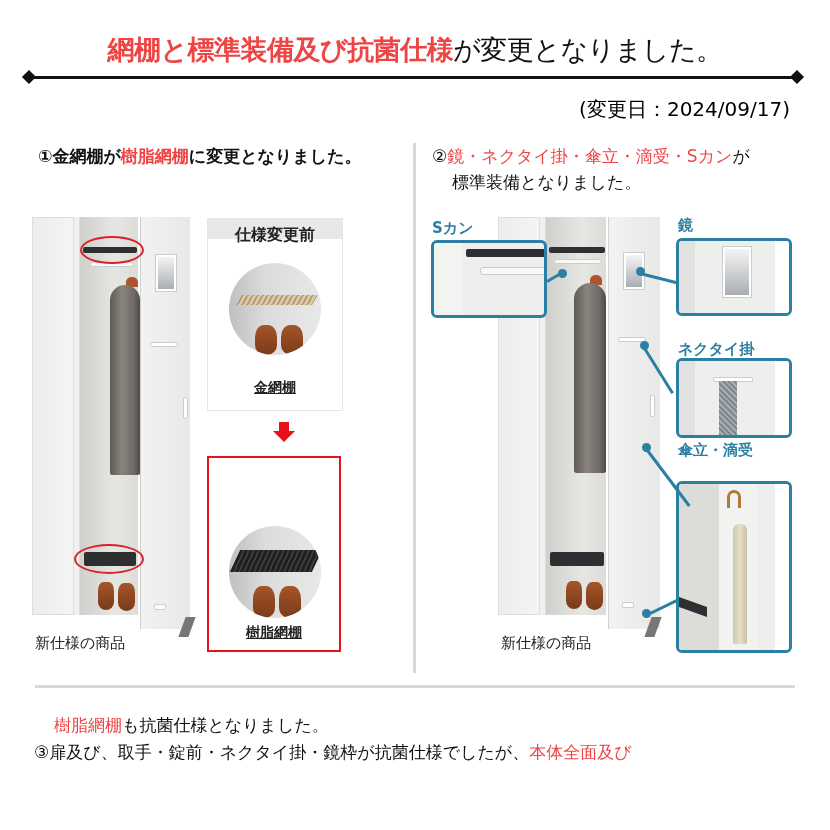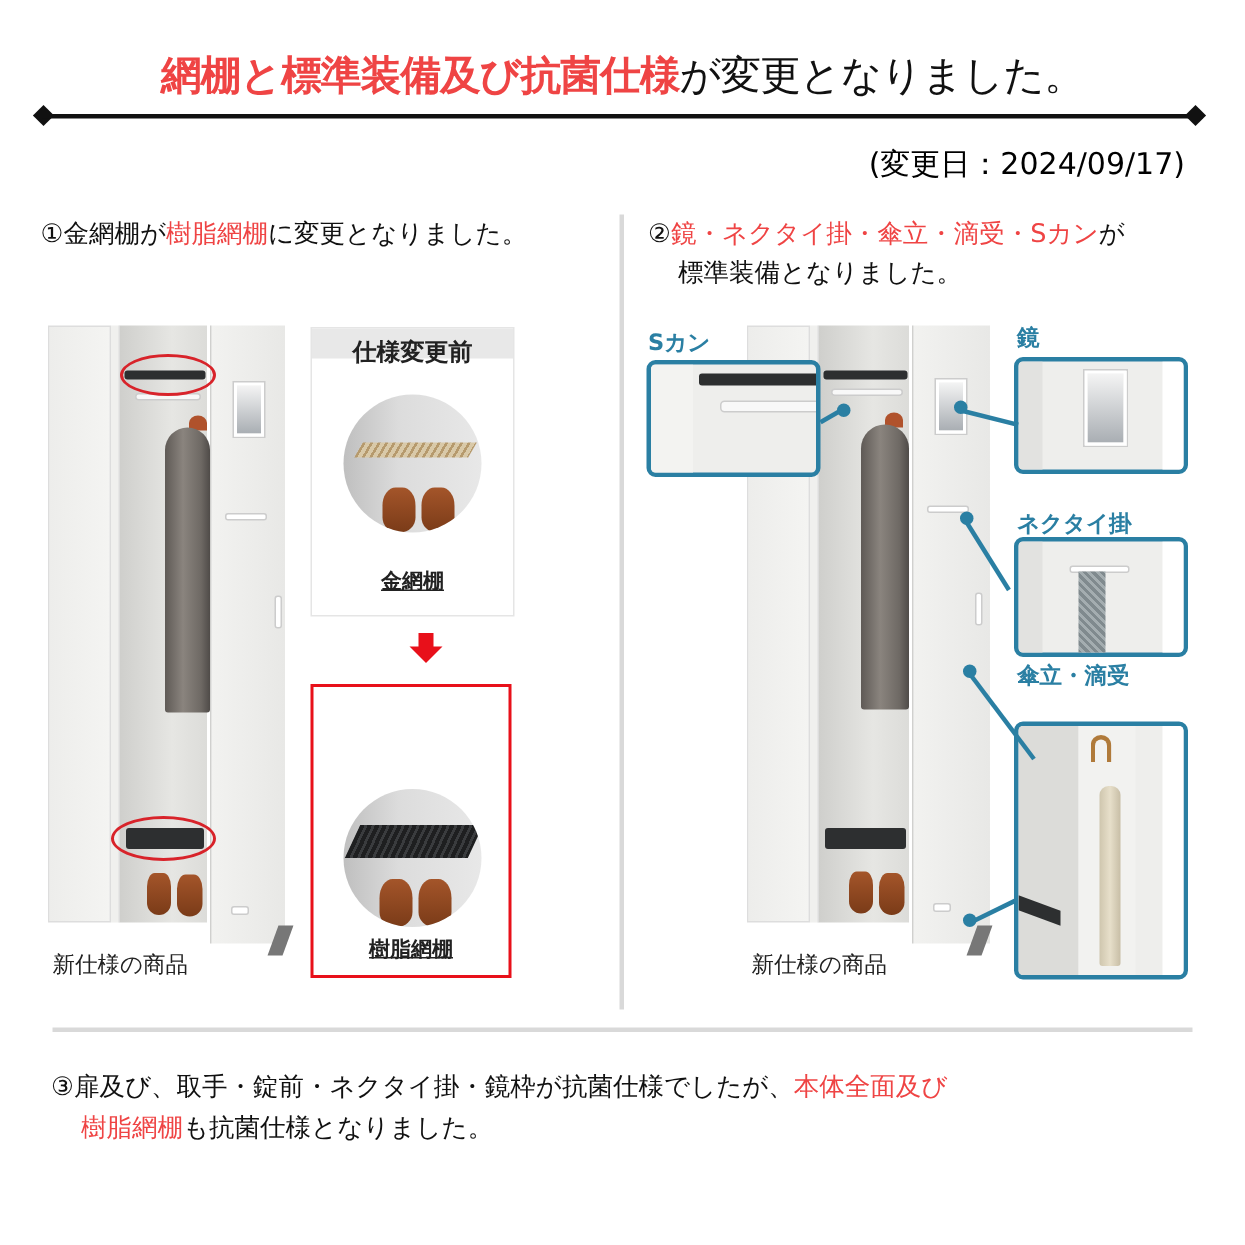--- a/index.html
+++ b/index.html
@@ -58,21 +58,21 @@
 <body>
 
 <div class="abs title">
   <span class="red">網棚と標準装備及び抗菌仕様</span><span class="blk">が変更となりました。</span>
 </div>
 <div class="abs diamond" style="left:24px;"></div>
 <div class="abs rule"></div>
 <div class="abs diamond" style="left:792px;"></div>
 <div class="abs date">(変更日：2024/09/17)</div>
 
-<div class="abs sec-head" style="left:27px; top:144px;">
+<div class="abs sec-head" style="left:38px; top:144px;font-weight:bold;">
   <span>①</span><span>金網棚が</span><span class="red">樹脂網棚</span><span>に変更となりました。</span>
 </div>
 
 <div class="abs" style="left:32px; top:217px; width:170px; height:420px;">
   <div class="abs cab-left" style="left:0; top:0; width:42px; height:398px; border:1px solid #ddd;"></div>
   <div class="abs interior" style="left:48px; top:0; width:58px; height:398px;"></div>
   <div class="abs" style="left:42px; top:0; width:6px; height:398px; background:#f0f0ee; border-right:1px solid #ddd;"></div>
   <div class="abs shelf-dark" style="left:51px; top:30px; width:54px; height:6px;"></div>
   <div class="abs rod" style="left:58px; top:45px; width:44px; height:5px;"></div>
   <div class="abs hanger" style="left:94px; top:60px; width:12px; height:10px;"></div>
@@ -178,19 +178,19 @@
   <div class="abs" style="left:96px; top:0; width:20px; height:172px; background:#fff;"></div>
 </div>
 <div class="abs leader" style="left:646px; top:447px; width:72px; transform:rotate(53deg);"></div>
 <div class="abs dot" style="left:642px; top:443px;"></div>
 <div class="abs leader" style="left:646px; top:614px; width:34px; transform:rotate(-26deg);"></div>
 <div class="abs dot" style="left:642px; top:609px;"></div>
 
 <div class="abs hdiv"></div>
 
 <div class="abs sec3">
+  <div style="white-space:nowrap; padding-left:20px;">
+    <span class="red">樹脂網棚</span><span>も抗菌仕様となりました。</span>
+  </div>
   <div style="white-space:nowrap;">
     <span>③</span><span>扉及び、取手・錠前・ネクタイ掛・鏡枠が抗菌仕様でしたが、</span><span class="red">本体全面及び</span>
-  </div>
-  <div style="white-space:nowrap; padding-left:20px;">
-    <span class="red">樹脂網棚</span><span>も抗菌仕様となりました。</span>
   </div>
 </div>
 
 </body></html>

